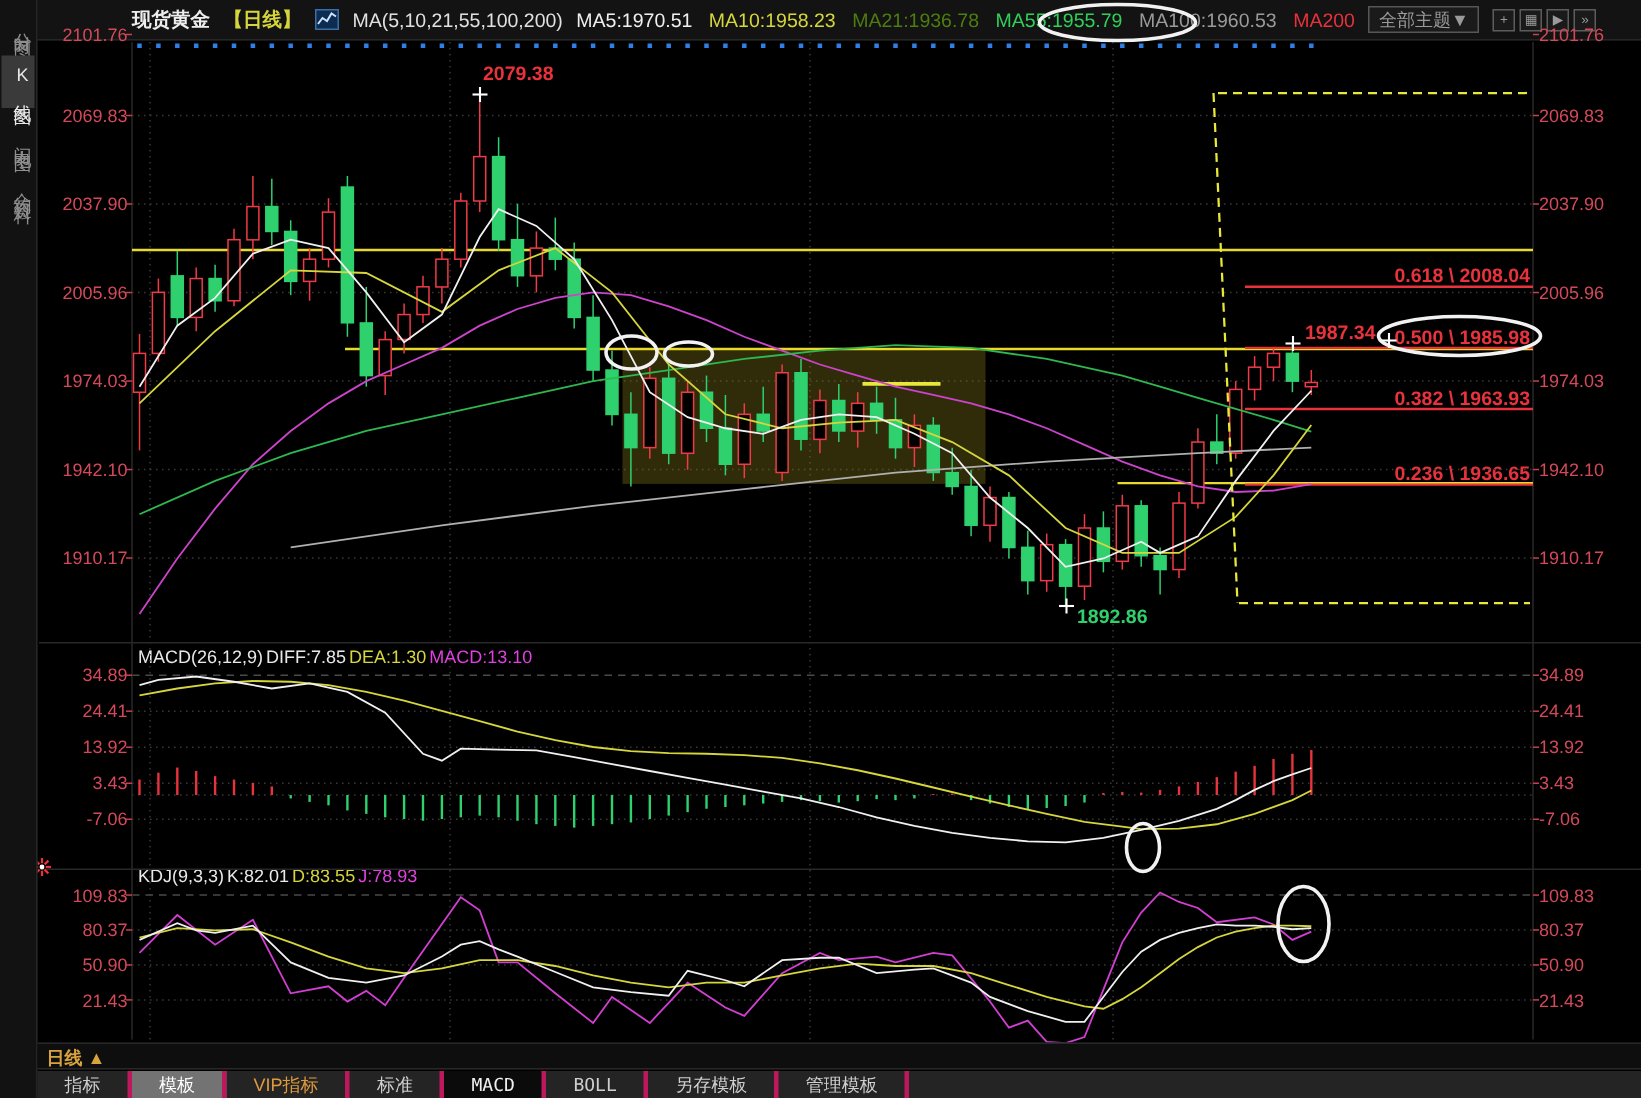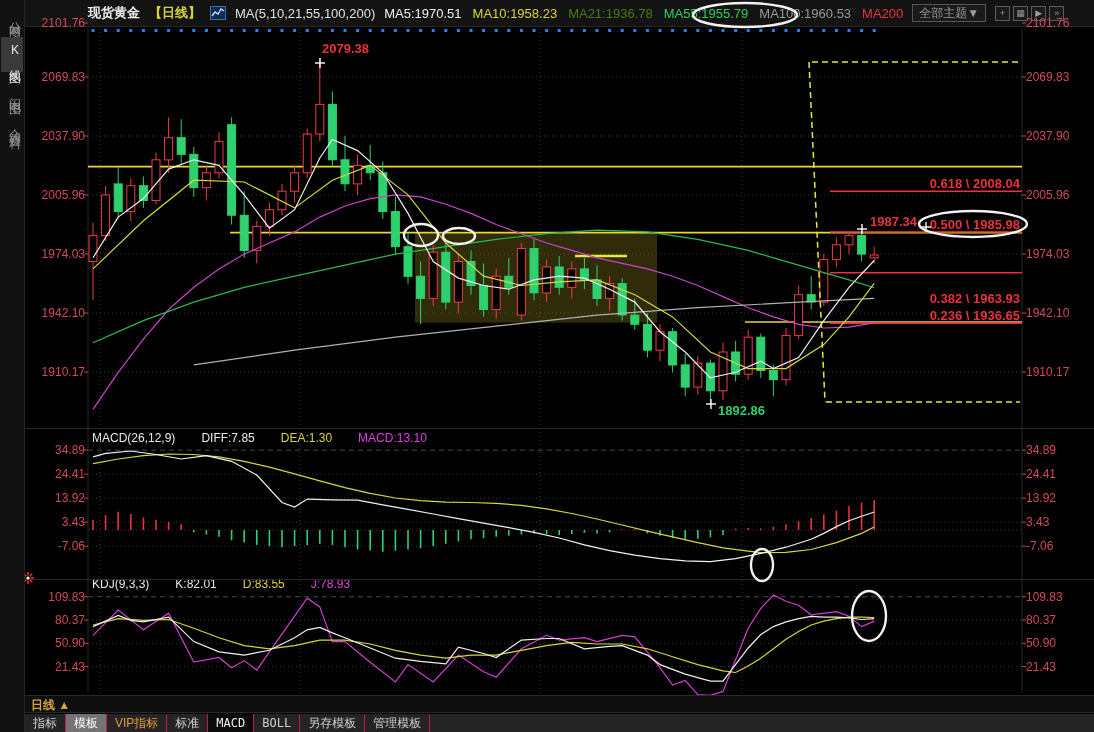--- a/index.html
+++ b/index.html
@@ -20,39 +20,39 @@
   .win-ico{width:15px;height:15px;border:1px solid #5c5c5c;color:#9a9a9a;font-size:9px;
            display:flex;align-items:center;justify-content:center;background:#1a1a1a}
   
   .sidebar{position:absolute;left:0;top:0;width:25px;height:732px;background:#121212;
            border-right:1px solid #262626;display:flex;flex-direction:column;align-items:center;
            padding-top:6px;gap:10px;z-index:6}
   .side-item{writing-mode:vertical-rl;text-orientation:upright;color:#8f8f8f;font-size:12px;
              letter-spacing:3px;padding:6px 0;width:22px;text-align:center;cursor:pointer}
   .side-item.active{background:#3a3a3a;color:#e8e8e8}
   
-  .pane-hdr{position:absolute;font-size:12px;display:flex;gap:26px;white-space:nowrap;z-index:4}
+  .pane-hdr{position:absolute;font-size:12px;display:flex;gap:2px;white-space:nowrap;z-index:4}
   #macd-hdr{left:92px;top:431px}
   #kdj-hdr{left:92px;top:577px}
   .c-white{color:#e8e8e8}.c-yel{color:#d6d63c}.c-mag{color:#e040e0}
   
   #labels{position:absolute;inset:0;z-index:4;pointer-events:none}
   #chart-svg{position:absolute;left:0;top:0;z-index:5;pointer-events:none}
   .axlbl{position:absolute;width:57px;color:#d4495a;font-size:12px;text-align:right}
   .axlbl.r{text-align:left;width:60px}
   .fiblbl{position:absolute;right:74px;color:#e8323c;font-size:13px;font-weight:bold}
   .chartlbl{position:absolute;font-size:13px;font-weight:bold}
   .monthlbl{position:absolute;top:697px;color:#c2c2c2;font-size:12px;font-weight:bold}
   
   .timebar{position:absolute;left:25px;top:695px;right:0;height:18px;background:#0e0e0e;
            border-top:1px solid #282828;border-bottom:1px solid #282828;z-index:6}
   .period-lbl{position:absolute;left:6px;top:1px;color:#d8a33c;font-size:12px;font-weight:bold;cursor:pointer}
   .toolbar{position:absolute;left:25px;top:714px;right:0;height:18px;background:#242424;
            display:flex;align-items:stretch;font-size:12px;color:#cfcfcf;z-index:6}
-  .tb-item{padding:0 8px;border-right:1px solid #be185d;display:flex;align-items:center;cursor:pointer}
+  .tb-item{padding:0 18px;border-right:3px solid #be185d;display:flex;align-items:center;cursor:pointer}
   .tb-item.active{background:#737373;color:#fff}
   .tb-item.vip{color:#e09a3e}
   .tb-item.boxed{background:#0b0b0b;font-family:"DejaVu Sans Mono",monospace;color:#f0f0f0}
   .tb-item.mono{font-family:"DejaVu Sans Mono",monospace}
 </style>
 </head>
 <body>
 
 <div id="app">
 
@@ -134,21 +134,21 @@
       <div class="axlbl" style="left: 28px; top: 636.299px;">50.90</div>
       <div class="axlbl r" style="left: 1026px; top: 636.299px;">50.90</div>
       <div class="axlbl" style="left: 28px; top: 659.598px;">21.43</div>
       <div class="axlbl r" style="left: 1026px; top: 659.598px;">21.43</div>
       <div class="monthlbl" style="left: 93px;">2023/04</div>
       <div class="monthlbl" style="left: 293px;">2023/05</div>
       <div class="monthlbl" style="left: 533px;">2023/06</div>
       <div class="monthlbl" style="left: 735px;">2023/07</div>
       <div class="fiblbl" style="top: 176.176px;">0.618 \ 2008.04</div>
       <div class="fiblbl" style="top: 216.938px; margin-left: 39px;">0.500 \ 1985.98</div>
-      <div class="fiblbl" style="top: 257.682px; margin-top: 33px;">0.382 \ 1963.93</div>
+      <div class="fiblbl" style="top: 257.682px;">0.382 \ 1963.93</div>
       <div class="fiblbl" style="top: 308.09px;">0.236 \ 1936.65</div>
       <div class="chartlbl" style="left: 322px; top: 41px; color: rgb(232, 50, 60);">2079.38</div>
       <div class="chartlbl" style="left: 718px; top: 403px; color: rgb(47, 208, 110);">1892.86</div>
       <div class="chartlbl" style="left: 870px; top: 214px; color: rgb(232, 50, 60);">1987.34</div>
     </div>
 
   <svg id="chart-svg" width="1094" height="732">
       <g>
         <line x1="100" y1="28" x2="100" y2="693" stroke="#383838" stroke-width="1" stroke-dasharray="1,3"></line>
         <line x1="300" y1="28" x2="300" y2="693" stroke="#383838" stroke-width="1" stroke-dasharray="1,3"></line>

